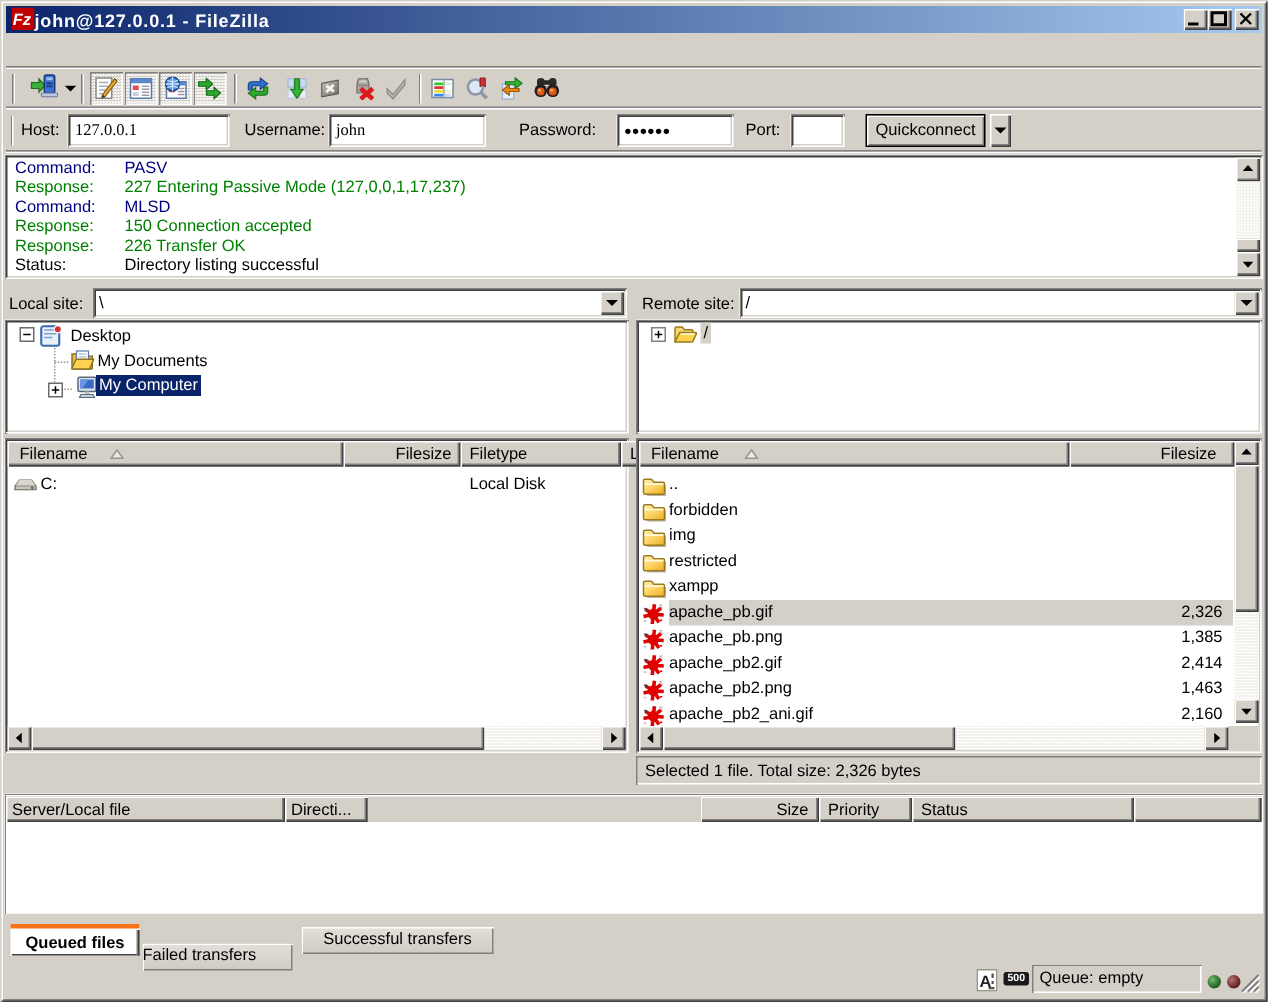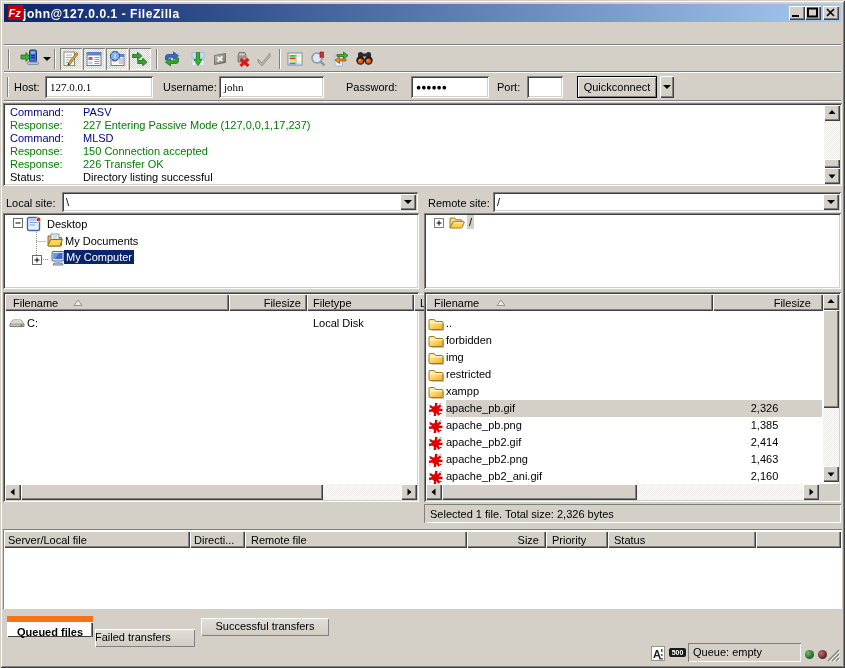--- a/index.html
+++ b/index.html
@@ -52,21 +52,21 @@
 .carrow { position:absolute; left:4px; top:6px; width:0; height:0; border:4px solid transparent; border-top:4px solid #000; }
 
 .whitebox { position:absolute; background:#fff; }
 
 .lhdr { position:absolute; height:17px; background:#D4D0C8; }
 .hcell { position:absolute; top:0; height:17px; background:#D4D0C8;
   box-shadow: inset 1px 1px 0 #fff, inset -1px -1px 0 #404040, inset -2px -2px 0 #808080; }
 .hcell span { position:absolute; top:3px; }
 .listrow { position:absolute; height:17px; }
 .fname { position:absolute; left:20px; top:2px; }
-.fsize { position:absolute; top:2px; text-align:center; }
+.fsize { position:absolute; top:2px; text-align:right; }
 .statusline { position:absolute; top:504px; height:19px; box-shadow: inset 1px 1px 0 #808080, inset -1px -1px 0 #fff; }
 .statusline span { position:absolute; left:6px; top:4px; }
 .tab { position:absolute; }
 
 #statusbar { left:3px; top:640px; width:839px; height:25px; }
 .ledg { position:absolute; width:9px; height:9px; border-radius:50%; }
 </style>
 </head>
 <body>
 <div id="win">
@@ -477,37 +477,34 @@
       <span>Selected 1 file. Total size: 2,326 bytes</span>
     </div>
   <div id="queuebox" class="abs sunkenlite" style="left:3px;top:529px;width:839px;height:80px;background:#fff">
     <div class="lhdr" style="left:1px;top:2px;width:837px">
       <div class="hcell" style="left:0;width:186px">
           <span style="left:4px">Server/Local file</span>
         </div>
       <div class="hcell" style="left:186px;width:55px">
           <span style="left:4px">Directi...</span>
         </div>
-      <div class="hcell" style="left:241px;width:222px">
-          <span style="left:6px">Remote file</span>
-        </div>
       <div class="hcell" style="left:463px;width:79px">
           <span style="right:7px">Size</span>
         </div>
       <div class="hcell" style="left:542px;width:62px">
           <span style="left:6px">Priority</span>
         </div>
       <div class="hcell" style="left:604px;width:148px">
           <span style="left:6px">Status</span>
         </div>
       <div class="hcell" style="left:752px;width:85px"></div>
     </div>
   </div>
   <div id="tabs" class="abs" style="left:3px;top:614px;width:839px;height:24px">
-    <div class="tab" style="left:4px;top:2px;width:86px;height:21px;background:#fff;font-weight:bold;text-align:center;line-height:20px;box-shadow: inset 1px 1px 0 #fff, inset -1px 0 0 #404040, inset -2px 0 0 #808080, inset 0 -1px 0 #404040;border-top:6px solid #f97316">Queued files</div>
+    <div class="tab" style="left:4px;top:2px;width:86px;height:21px;background:#fff;font-weight:bold;text-align:center;line-height:20px;box-shadow: inset 1px 1px 0 #fff, inset -1px 0 0 #404040, inset -2px 0 0 #808080, inset 0 -1px 0 #404040;border-top:3px solid #f97316">Queued files</div>
     <div class="tab raisedlite" style="left:92px;top:15px;width:100px;height:18px;text-align:left;line-height:17px;background:linear-gradient(#E3E0DA,#CFCBC2)">Failed transfers</div>
     <div class="tab raisedlite" style="left:198px;top:4px;width:128px;height:18px;text-align:center;line-height:17px;background:linear-gradient(#E3E0DA,#CFCBC2)">Successful transfers</div>
   </div>
   <div id="statusbar" class="abs">
     <div class="abs" style="left:648px;top:6px;width:14px;height:15px;background:#fff;border:1px solid #9a968e">
         <svg width="13" height="15">
           <text x="1" y="11" font-size="11" font-weight="bold" fill="#222">A</text>
           <rect x="9" y="2" width="1.5" height="3" fill="#555"></rect>
           <rect x="9" y="7" width="1.5" height="2" fill="#555"></rect>
           <rect x="7" y="11" width="4" height="1.5" fill="#555"></rect>

